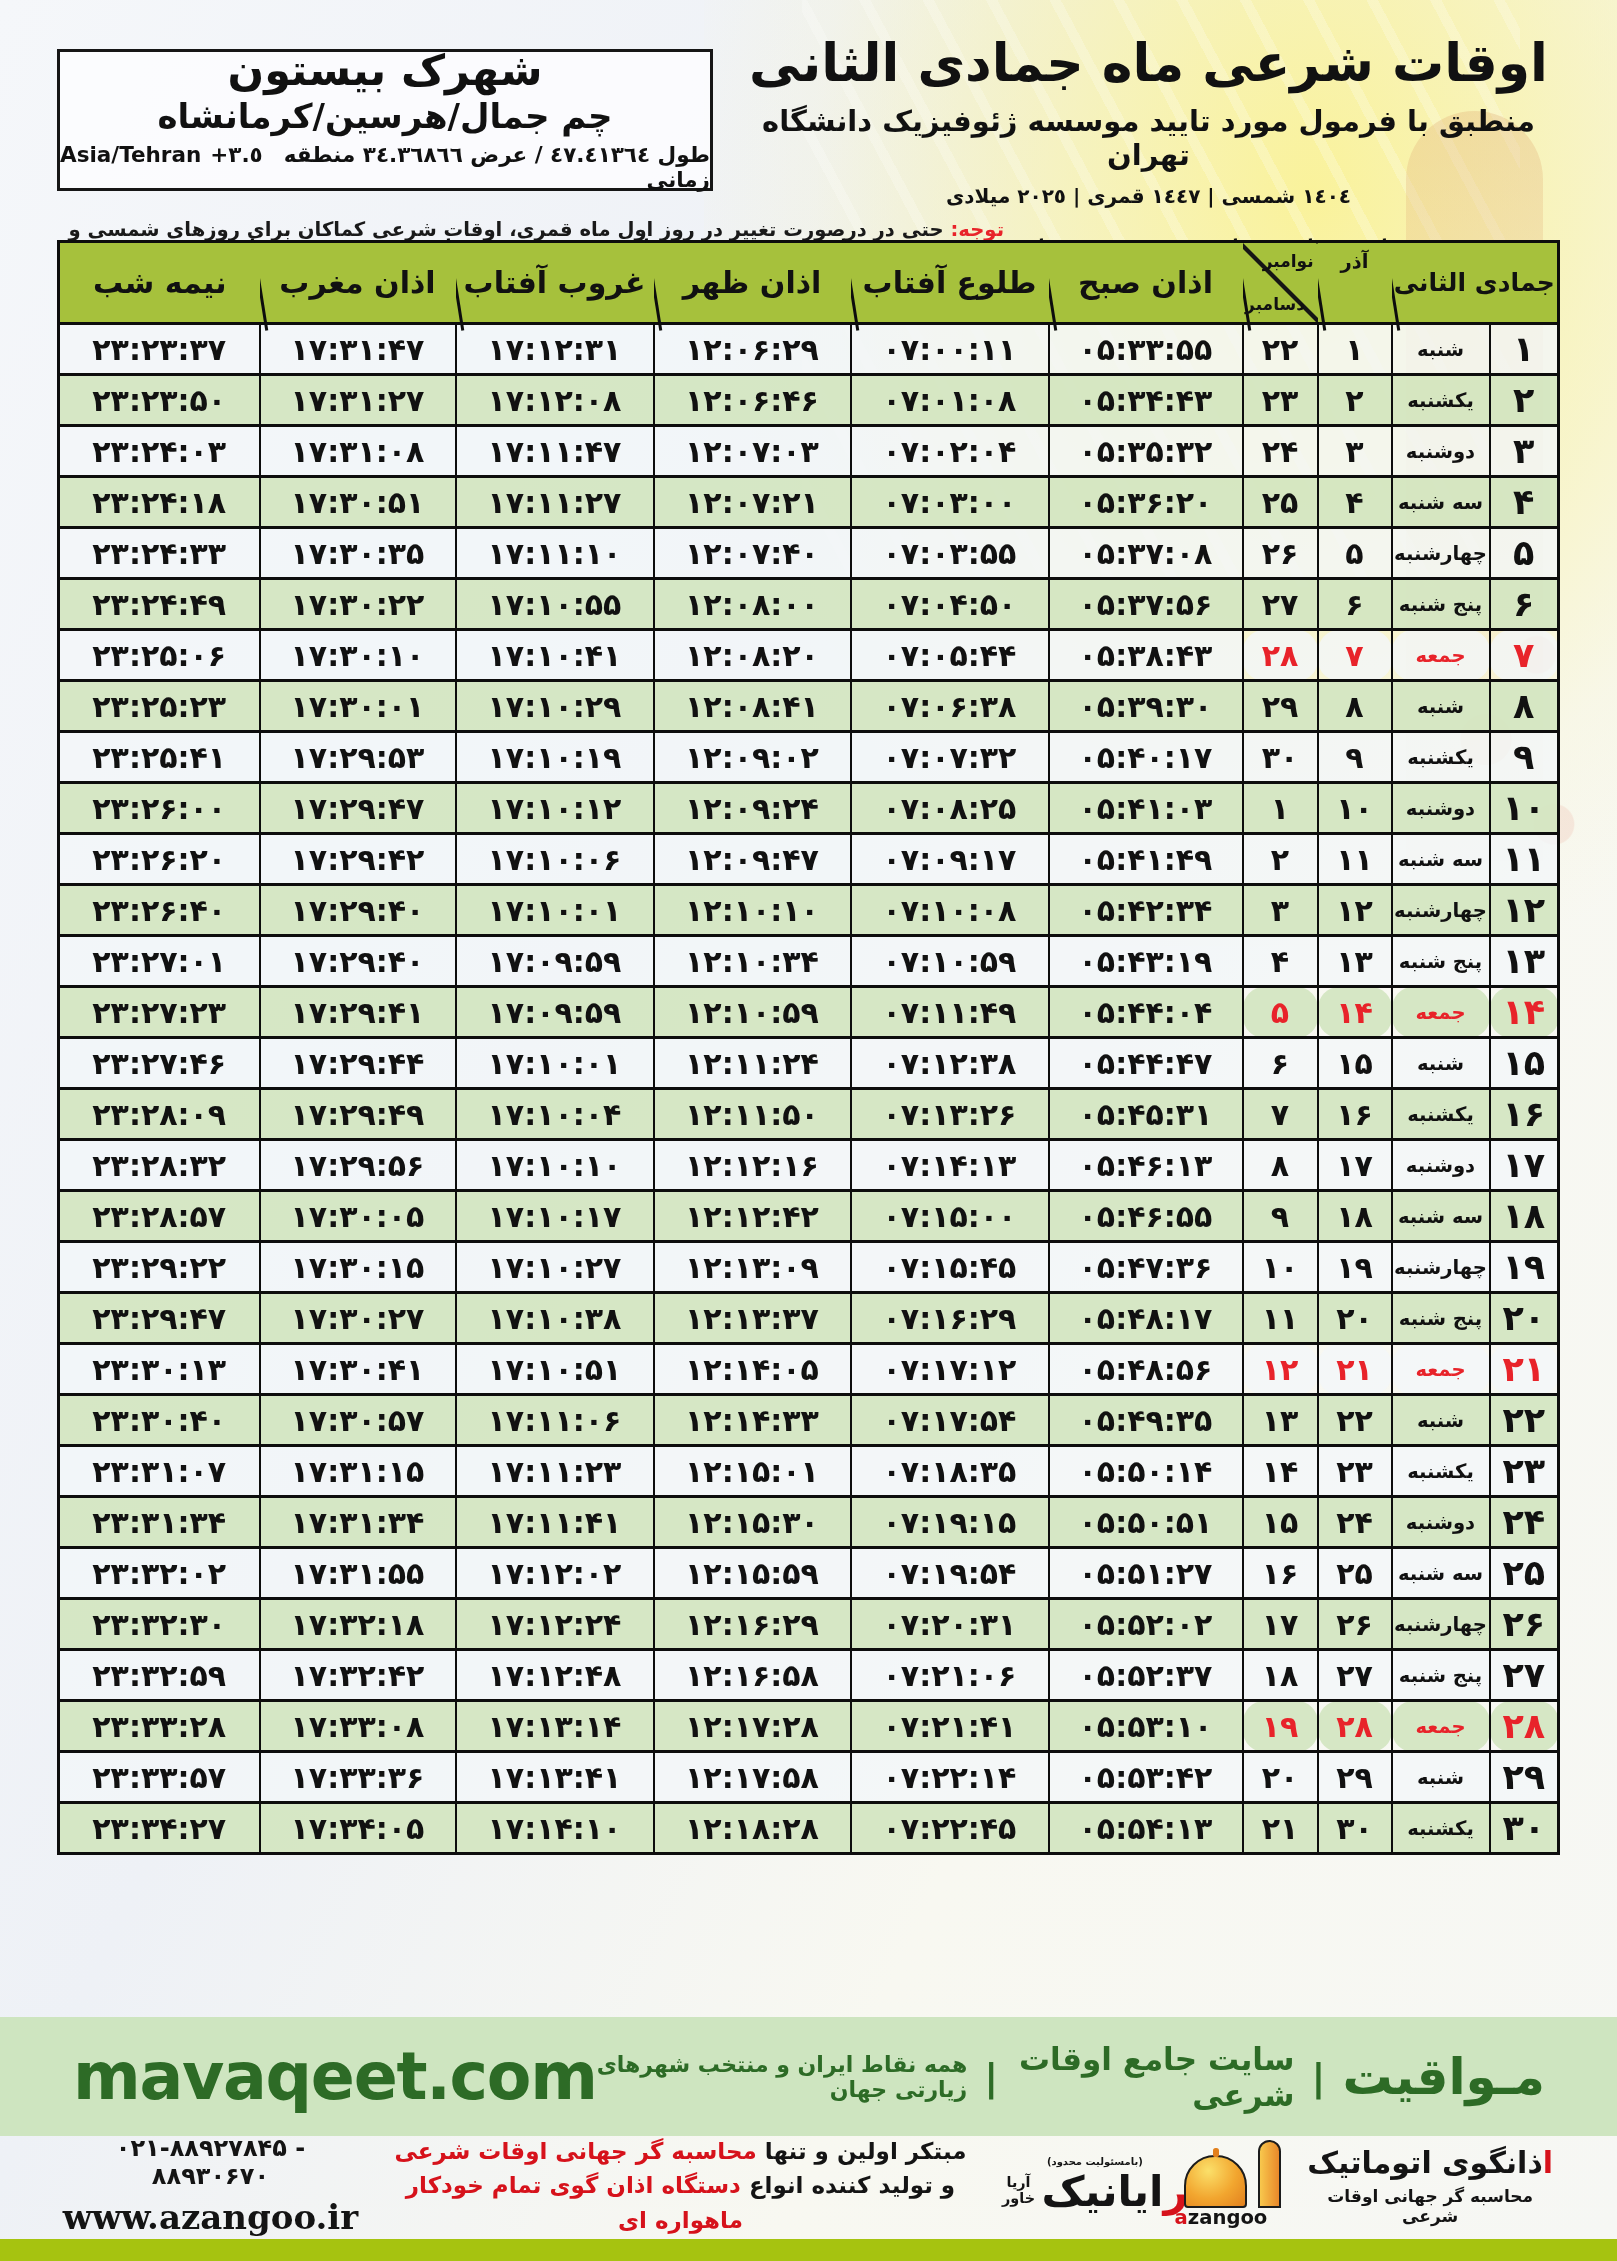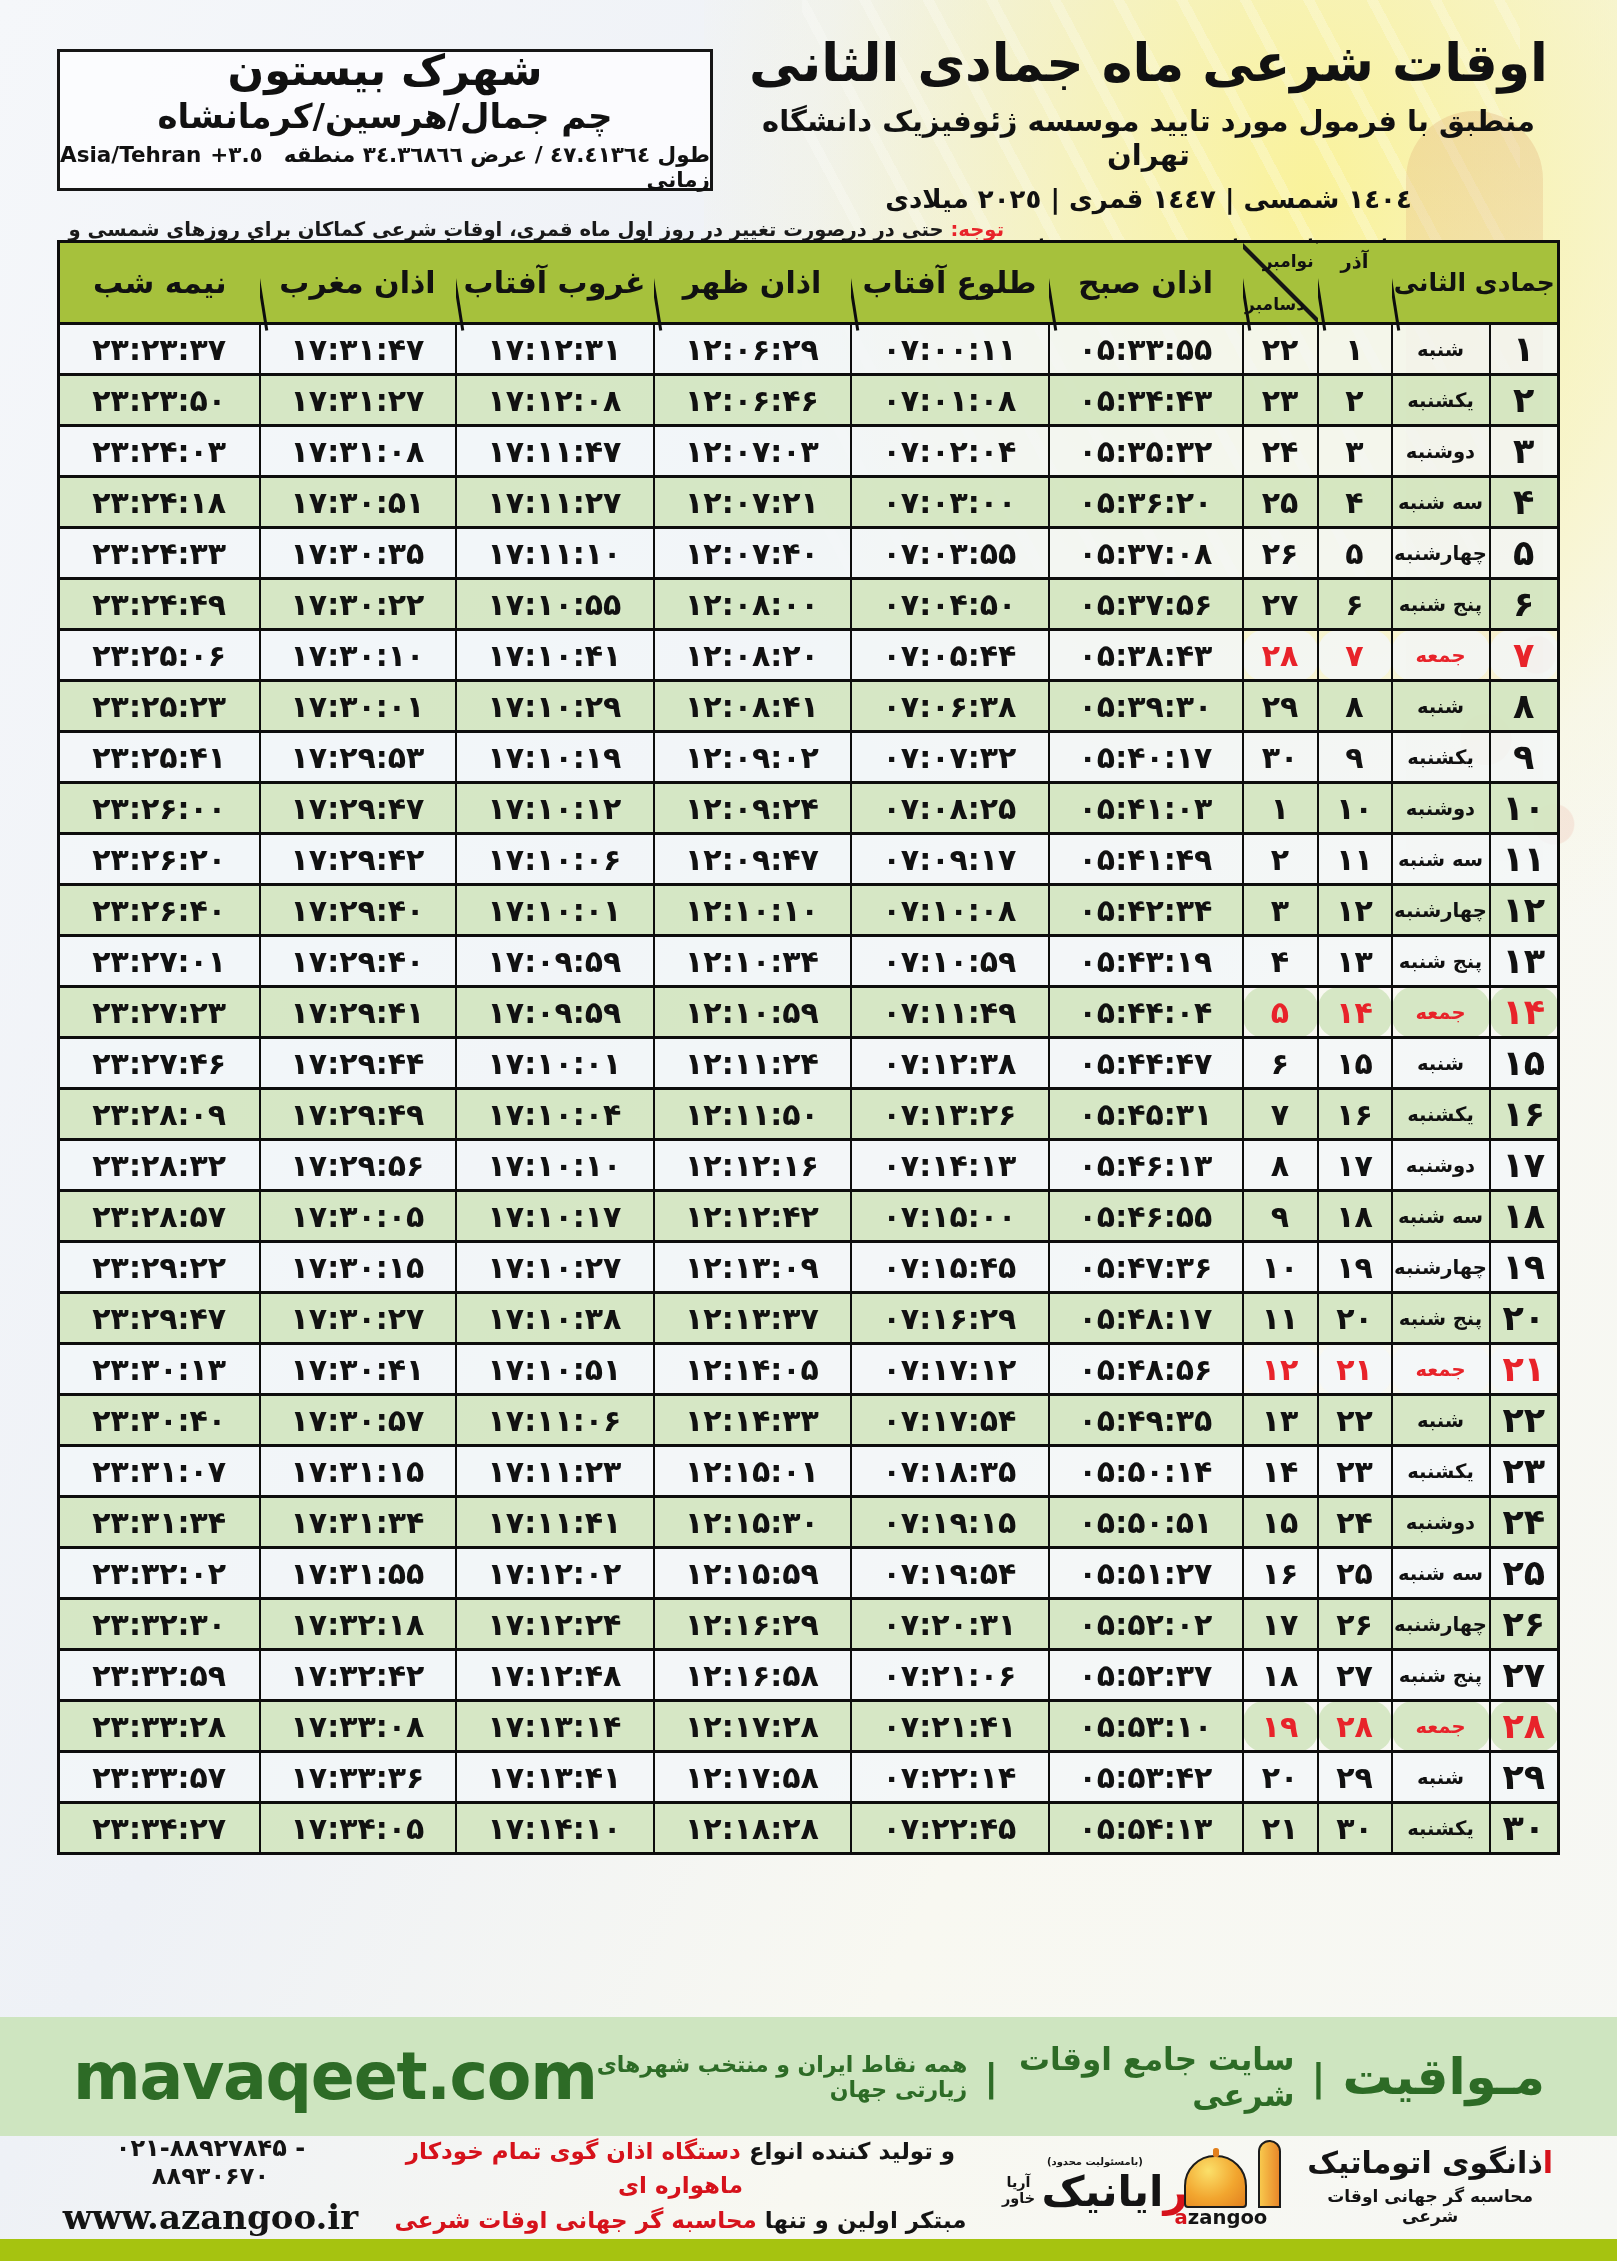--- a/index.html
+++ b/index.html
@@ -25,21 +25,21 @@
     background: radial-gradient(circle at 60% 20%, rgba(235,120,90,0.5) 0 18px, transparent 19.6px),
                 radial-gradient(circle at 30% 45%, rgba(240,150,100,0.45) 0 25px, transparent 26px),
                 radial-gradient(circle at 70% 70%, rgba(230,130,110,0.4) 0 19.6px, transparent 21px); }
 
   .content { position:relative; z-index:1; }
 
   
   .top-header { position:absolute; top:34px; right:65px; width:809px; text-align:center; direction:rtl; color:#111; }
   .main-title { font-size:52px; font-weight:bold; line-height:1.15; }
   .sub-title { font-size:29px; font-weight:bold; margin-top:10.4px; }
-  .years-line { font-size:26px; font-weight:600; margin-top:11.7px; }
+  .years-line { font-size:20px; font-weight:600; margin-top:11.7px; }
 
   .location-box { position:absolute; top:49px; left:57px; width:656px; height:142px;
     border:3.3px solid #161616; background:rgba(252,253,255,0.82);
     display:flex; flex-direction:column; align-items:center; justify-content:center; direction:rtl; color:#111; }
   .loc-name { font-size:43px; font-weight:bold; line-height:1.05; }
   .loc-region { font-size:34px; font-weight:600; margin-top:2.6px; }
   .loc-coords { font-size:21.5px; font-weight:bold; margin-top:6.5px; display:flex; gap:9px; direction:rtl; align-items:baseline; }
   .loc-coords .ltr { direction:ltr; unicode-bidi:isolate; }
 
   .notice { position:absolute; top:218px; left:57px; width:947px; direction:rtl; text-align:right;
@@ -575,22 +575,22 @@
         <div class="ry-row">
           <div class="ry-name"><span class="red">ر</span><span>ایانیک</span></div>
           <div class="ry-side">
             <span>آریا</span>
             <span>خاور</span>
           </div>
         </div>
       </div>
 
       <div class="promo">
+        <div><span>مبتکر اولین و تنها </span><span class="red">محاسبه گر جهانی اوقات شرعی</span></div>
         <div><span>و تولید کننده انواع </span><span class="red">دستگاه اذان گوی تمام خودکار ماهواره ای</span></div>
-        <div><span>مبتکر اولین و تنها </span><span class="red">محاسبه گر جهانی اوقات شرعی</span></div>
       </div>
 
       <div class="contact">
         <div class="phones">۰۲۱-۸۸۹۲۷۸۴۵ - ۸۸۹۳۰۶۷۰</div>
         <div class="website">www.azangoo.ir</div>
       </div>
 
     </div>
 
     <div class="lime-bar"></div>

